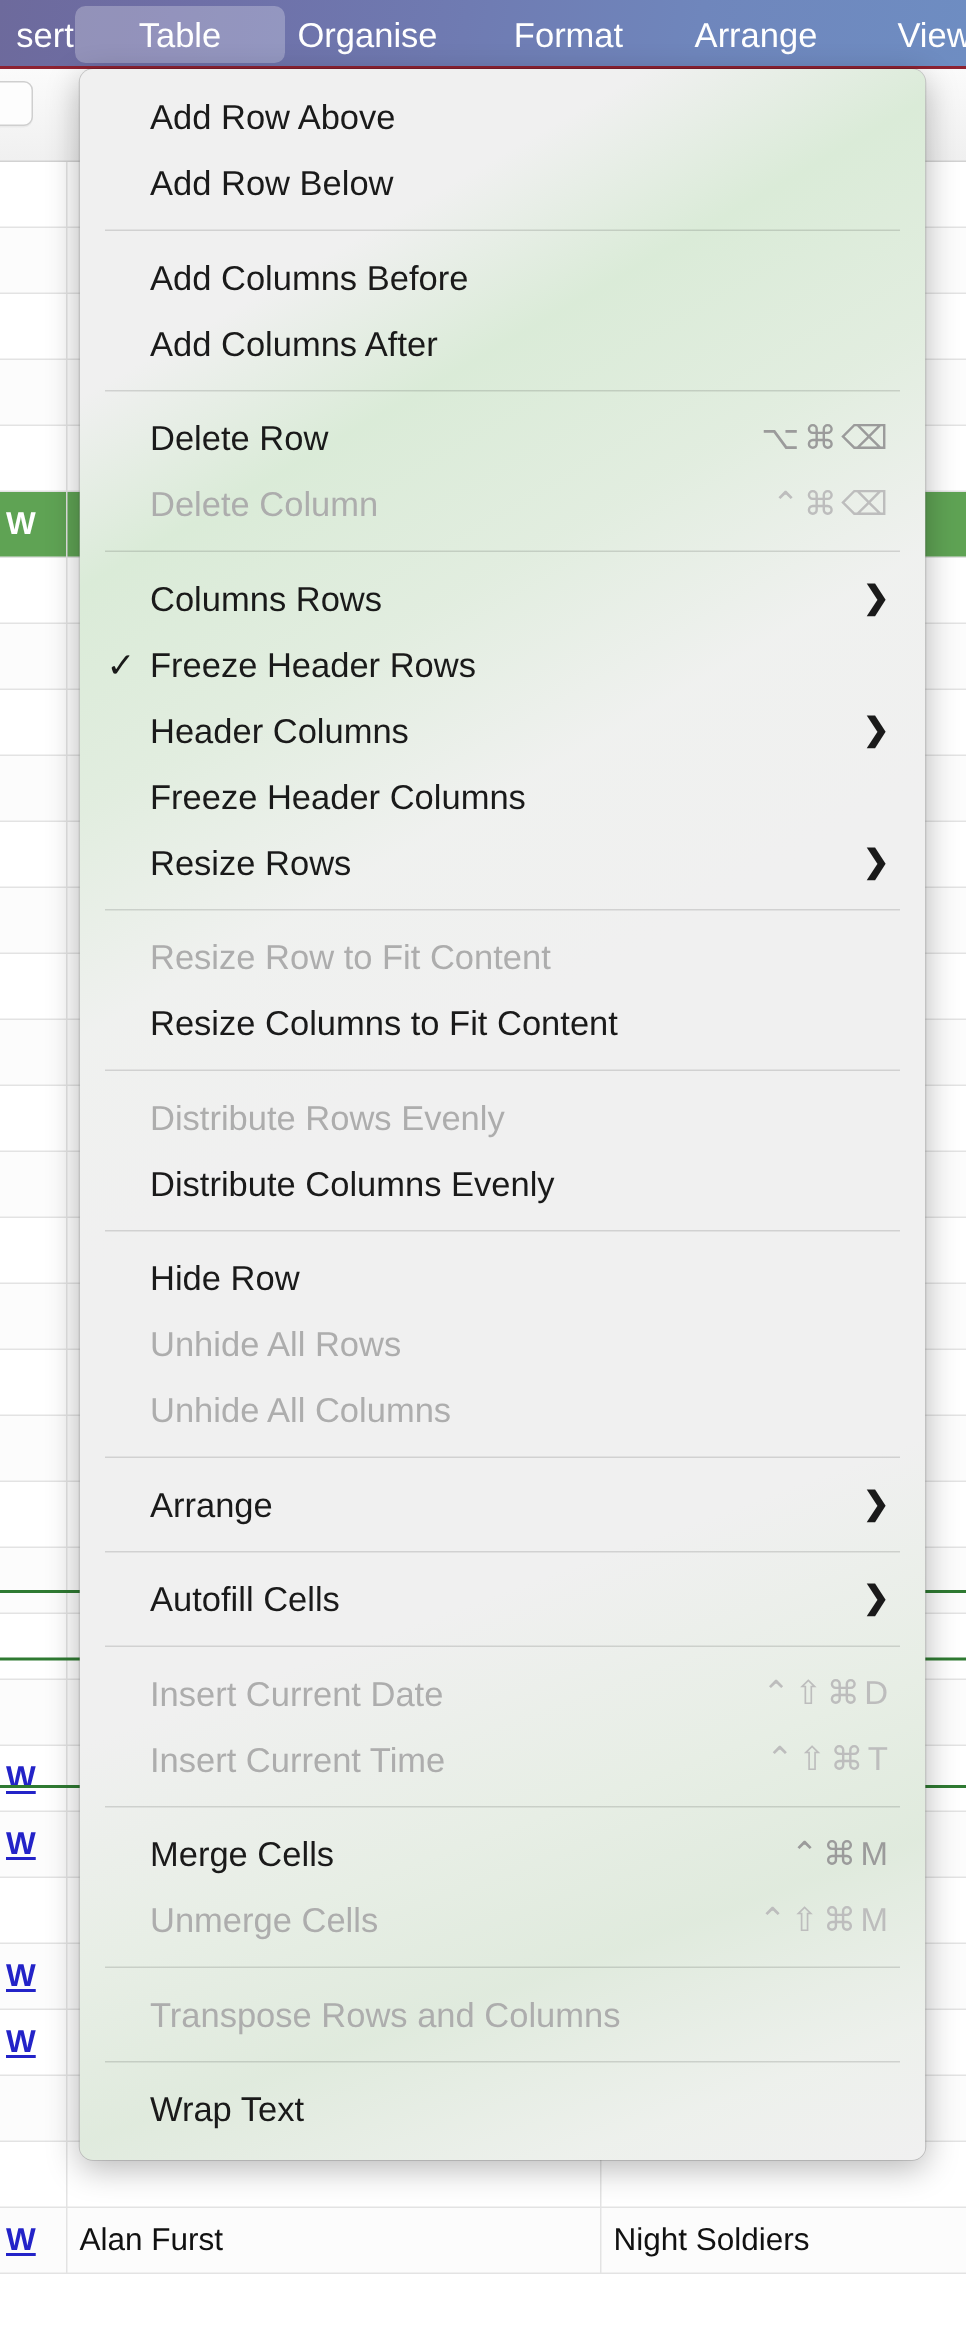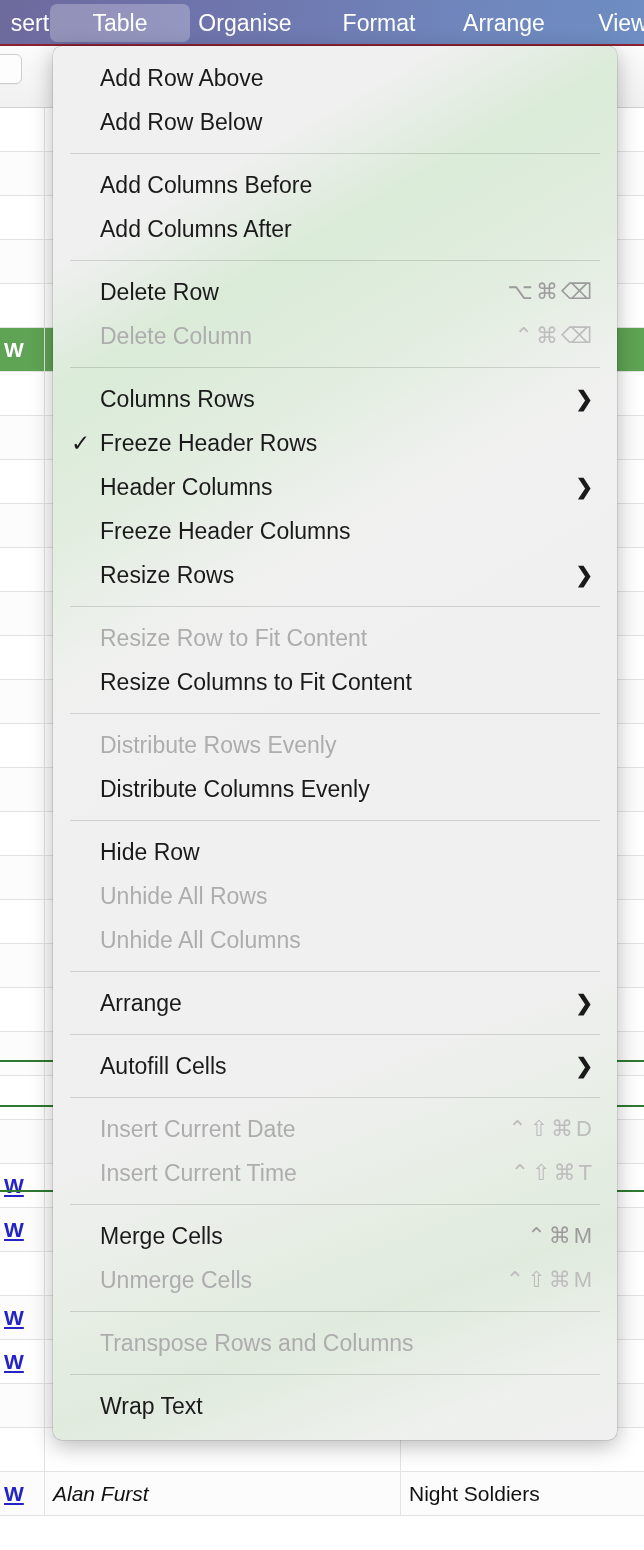--- a/index.html
+++ b/index.html
@@ -32,21 +32,21 @@
     border-bottom: 1px solid #e3e3e3;
     background: #fff;
   }
   .row.alt { background: #fcfcfc; }
   .row.green { background: #5fa354; }
   .cell {
     position: absolute; top: 0; height: 44px; line-height: 44px;
     font-size: 21px; color: #111; white-space: nowrap; overflow: hidden;
   }
   .cell.c0 { left: 4px;  width: 36px; }
-  .cell.c1 { left: 44px; width: 352px; border-left: 1px solid #e3e3e3; padding-left: 8px; font-style: italic;}
+  .cell.c1 { left: 44px; width: 352px; border-left: 1px solid #e3e3e3; padding-left: 8px;}
   .cell.c2 { left: 400px; width: 244px; border-left: 1px solid #e3e3e3; padding-left: 8px;}
   .wlink { color: #2323c8; text-decoration: underline; font-weight: 600; font-size: 21px; }
   .row.green .cell { color: #fff; font-weight: bold; }
   .greenline { position: absolute; left: 0; width: 644px; height: 2px; background: #2f7a32; }
 
   
   .menubar {
     position: absolute; left: 0; top: 0; width: 644px; height: 46px;
     background: linear-gradient(100deg, #6d6a9c 0%, #6e6ea6 18%, #6f7bb2 48%, #6f86bc 72%, #6e8dc2 100%);
     border-bottom: 2px solid #8d2232;

